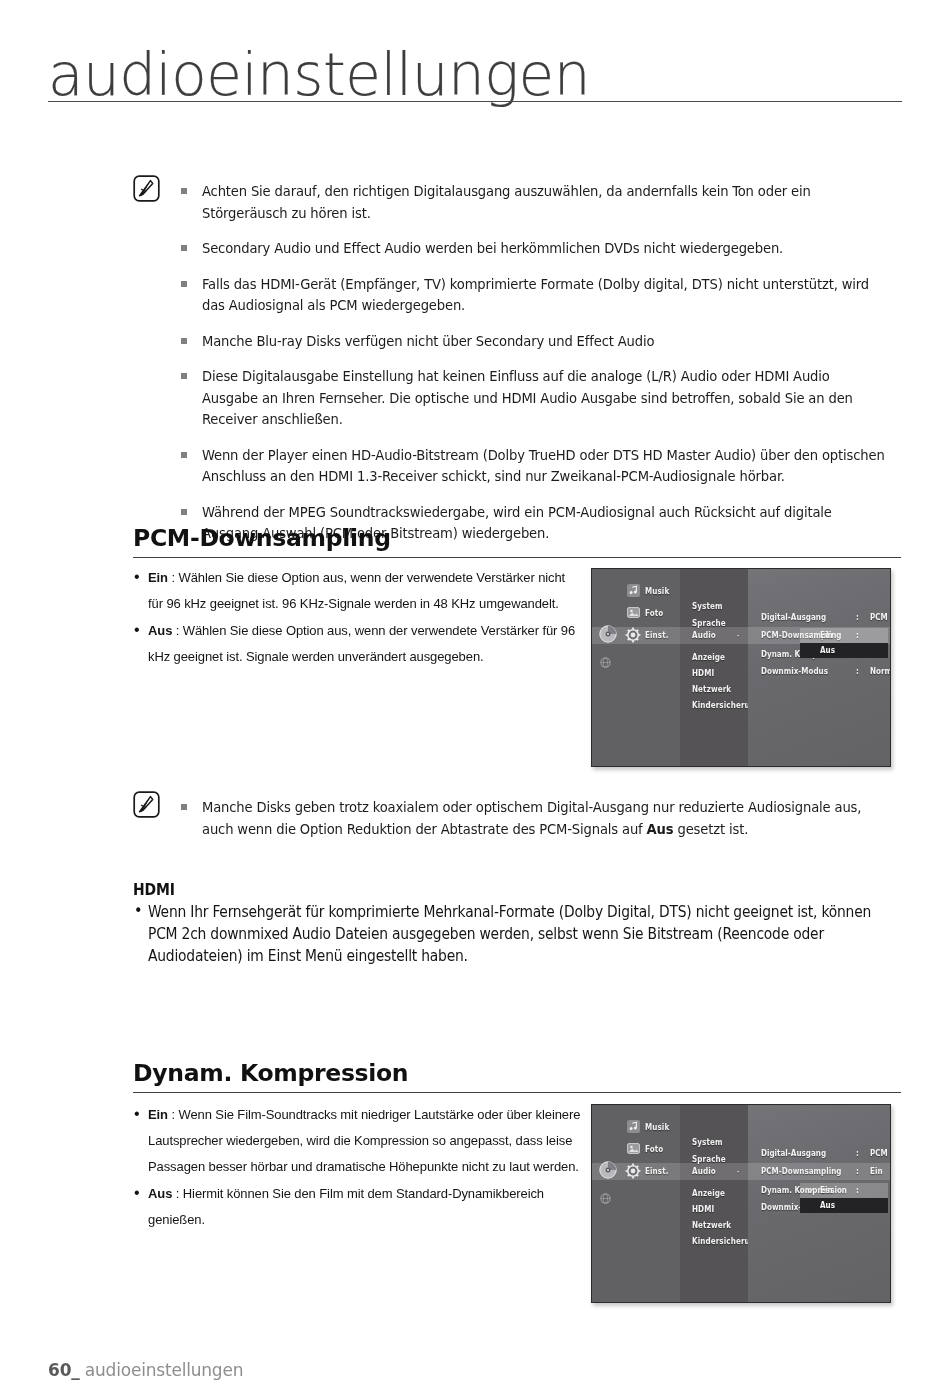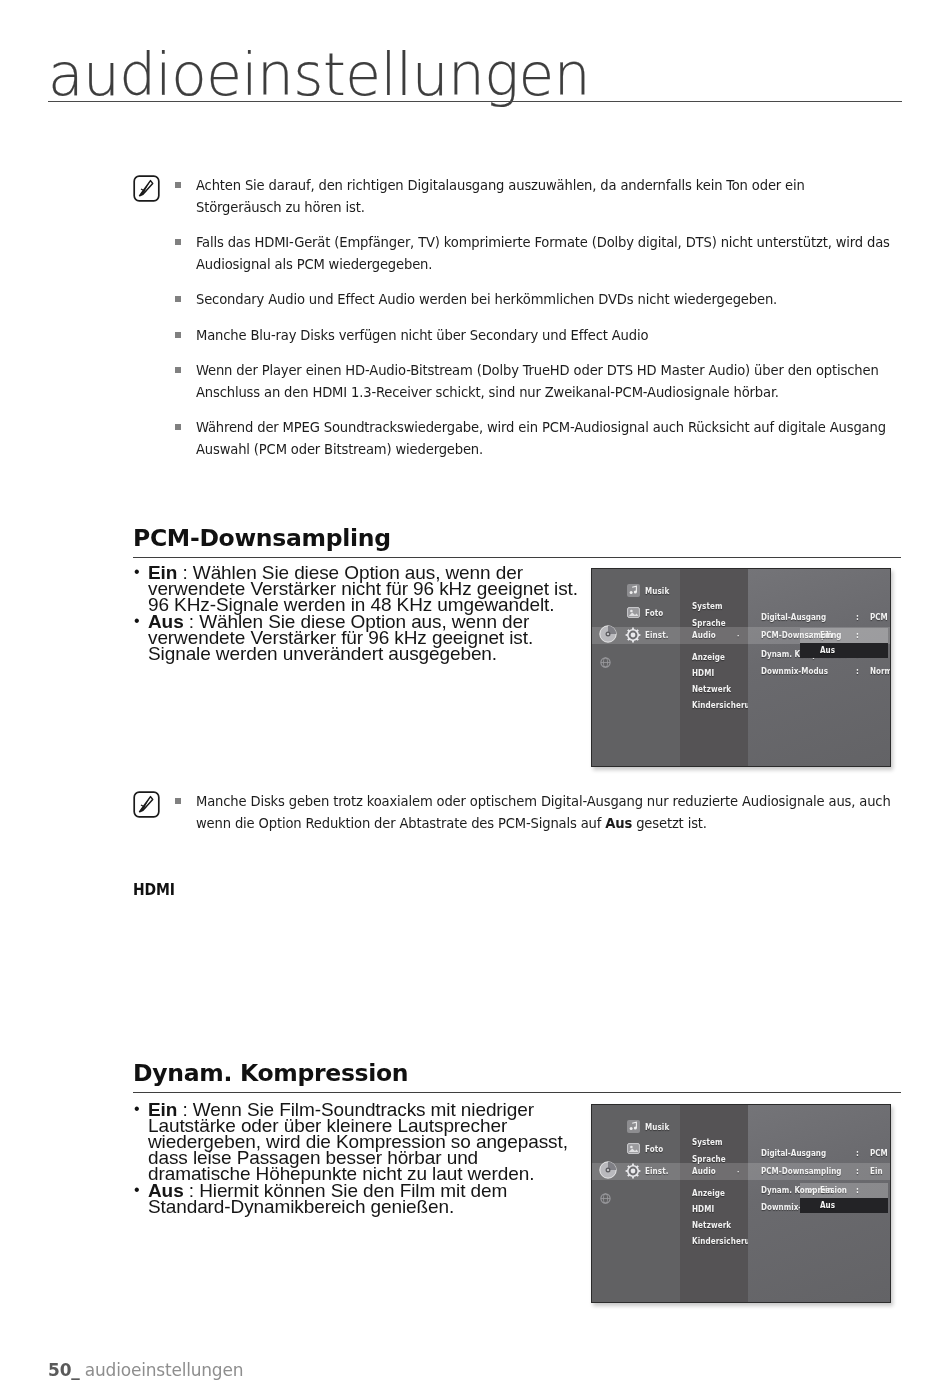--- a/index.html
+++ b/index.html
@@ -59,21 +59,21 @@
     flex: 0 0 auto;
     width: 27px;
     height: 27px;
     margin-top: 1px;
     margin-right: 12px;
   }
   .note-icon svg { display: block; }
   .note-list {
     flex: 1 1 auto;
     list-style: none;
-    margin: 0;
+    margin: 6px;
     padding: 0;
   }
   .note-list li {
     position: relative;
     padding-left: 24px;
     margin-bottom: 14px;
     font-family: "DejaVu Sans Condensed", "Liberation Sans Narrow", "Liberation Sans", sans-serif;
     font-size: 14.6px;
     line-height: 21.5px;
     color: #1c1c1c;
@@ -108,22 +108,22 @@
   .section-head .head-rule {
     margin-top: 5px;
     height: 1px;
     background: #3f3f3f;
   }
 
   
   .copy {
     position: absolute;
     font-family: "Liberation Sans", sans-serif;
-    font-size: 19px;
-    line-height: 16px;
+    font-size: 13px;
+    line-height: 26px;
     color: #151515;
     letter-spacing: -0.1px;
   }
   .copy p { margin: 0 0 1px 0; }
   .copy ul {
     list-style: none;
     margin: 0;
     padding: 0;
   }
   .copy ul li {
@@ -289,23 +289,24 @@
     <div class="note-icon">
       <svg viewBox="0 0 27 27" width="27" height="27">
         <rect x="1.2" y="1.2" width="24.6" height="24.6" rx="5" ry="5" fill="#ffffff" stroke="#1a1a1a" stroke-width="1.7"></rect>
         <path d="M17.5 5.6 L19.7 8.4 L10.0 19.2 L6.6 20.8 Z" fill="#ffffff" stroke="#1a1a1a" stroke-width="1.5" stroke-linejoin="round"></path>
         <path d="M17.5 5.6 L10.0 19.2 L6.6 20.8 Z" fill="#1a1a1a"></path>
         <path d="M8.0 14.0 L13.0 16.8" stroke="#1a1a1a" stroke-width="1.2"></path>
       </svg>
     </div>
     <ul class="note-list">
       <li>Achten Sie darauf, den richtigen Digitalausgang auszuwählen, da andernfalls kein Ton oder ein Störgeräusch zu hören ist.</li>
+      <li>Secondary Audio und Effect Audio werden bei herkömmlichen DVDs nicht wiedergegeben.</li>
       <li>Falls das HDMI-Gerät (Empfänger, TV) komprimierte Formate (Dolby digital, DTS) nicht unterstützt, wird das Audiosignal als PCM wiedergegeben.</li>
-      <li>Secondary Audio und Effect Audio werden bei herkömmlichen DVDs nicht wiedergegeben.</li>
       <li>Manche Blu-ray Disks verfügen nicht über Secondary und Effect Audio</li>
+      <li>Diese Digitalausgabe Einstellung hat keinen Einfluss auf die analoge (L/R) Audio oder HDMI Audio Ausgabe an Ihren Fernseher. Die optische und HDMI Audio Ausgabe sind betroffen, sobald Sie an den Receiver anschließen.</li>
       <li>Wenn der Player einen HD-Audio-Bitstream (Dolby TrueHD oder DTS HD Master Audio) über den optischen Anschluss an den HDMI 1.3-Receiver schickt, sind nur Zweikanal-PCM-Audiosignale hörbar.</li>
       <li>Während der MPEG Soundtrackswiedergabe, wird ein PCM-Audiosignal auch Rücksicht auf digitale Ausgang Auswahl (PCM oder Bitstream) wiedergeben.</li>
     </ul>
   </div>
 
   <div class="section-head" style="left:133px; top:525px; width:768px;">
     <h2>PCM-Downsampling</h2>
     <div class="head-rule"></div>
   </div>
 
@@ -444,20 +445,21 @@
     </div>
     <ul class="note-list">
       <li><span>Manche Disks geben trotz koaxialem oder optischem Digital-Ausgang nur reduzierte Audiosignale aus, auch wenn die Option Reduktion der Abtastrate des PCM-Signals auf </span><b>Aus</b><span> gesetzt ist.</span></li>
     </ul>
   </div>
 
   <div class="sub-head" style="left:133px; top:880px;">HDMI</div>
 
   <div class="copy copy-narrow" style="left:133px; top:901px; width:768px;">
     <ul>
+      <li>Wenn Ihr Fernsehgerät für komprimierte Mehrkanal-Formate (Dolby Digital, DTS) nicht geeignet ist, können PCM 2ch downmixed Audio Dateien ausgegeben werden, selbst wenn Sie Bitstream (Reencode oder Audiodateien) im Einst Menü eingestellt haben.</li>
     </ul>
   </div>
 
   <div class="section-head" style="left:133px; top:1060px; width:768px;">
     <h2>Dynam. Kompression</h2>
     <div class="head-rule"></div>
   </div>
 
   <div class="copy" style="left:133px; top:1102px; width:448px;">
     <ul>
@@ -575,16 +577,16 @@
             <span class="osd-check"></span>
               <span>Aus</span>
           </div>
         </div>
       </div>
 
     </div>
   </div>
 
   <div class="footer">
-    <span class="pg">50</span><span class="pg">_</span> <span>audioeinstellungen</span>
+    <span class="pg">60</span><span class="pg">_</span> <span>audioeinstellungen</span>
   </div>
 
 </div>
 
 </body></html>

